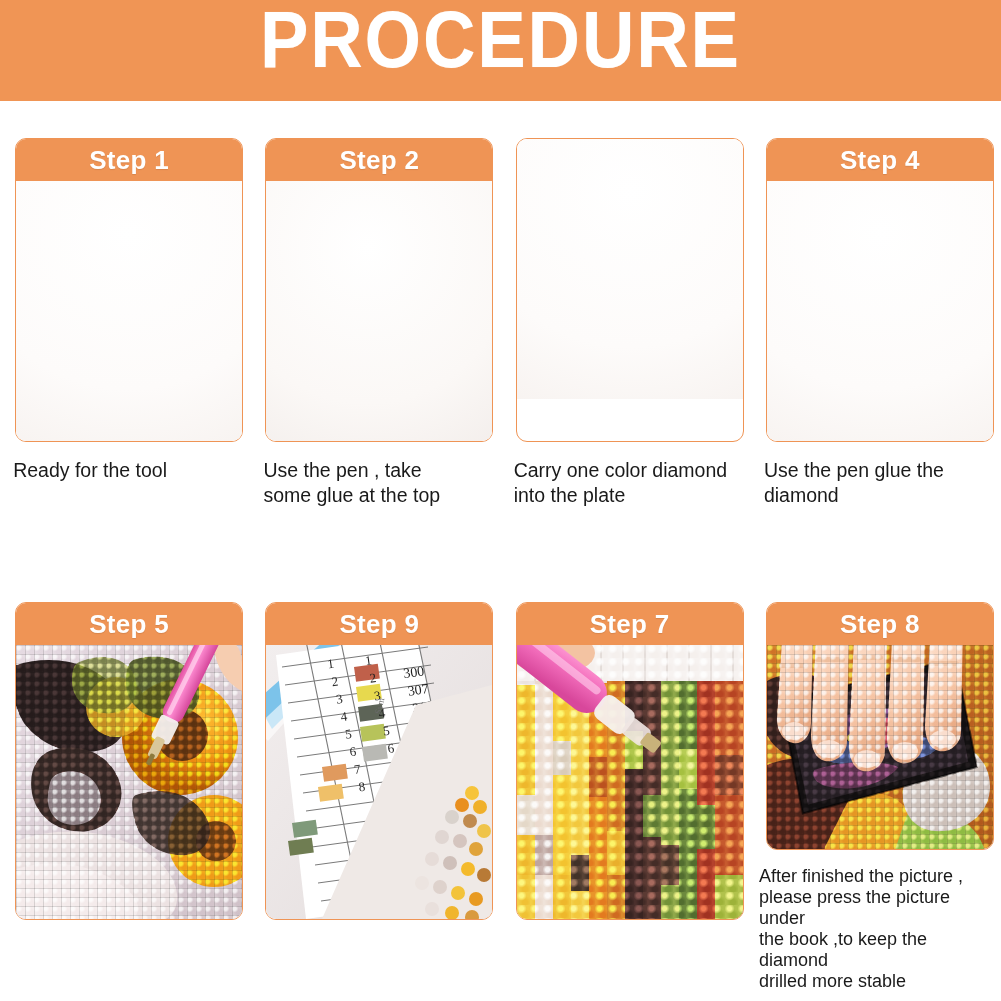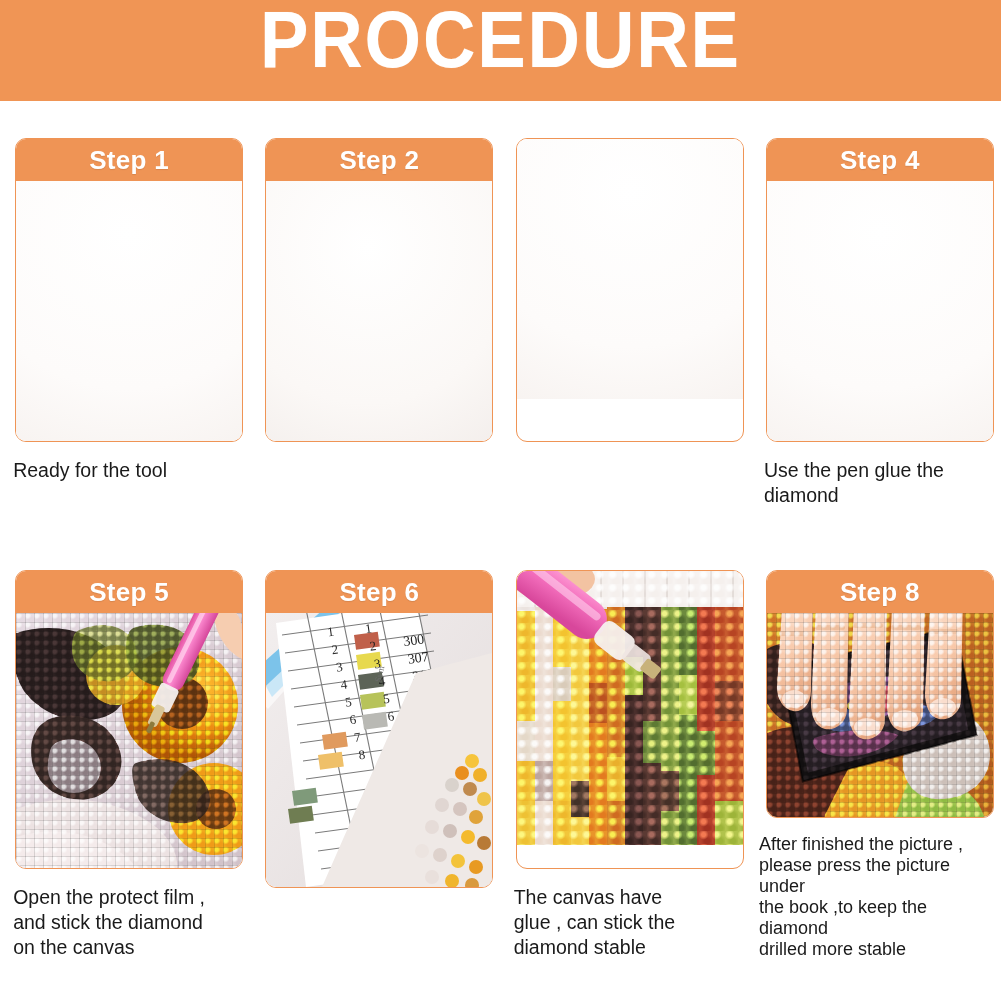--- a/index.html
+++ b/index.html
@@ -24,21 +24,21 @@
     letter-spacing:2px;
     transform:scaleX(0.92);
     line-height:1;
     white-space:nowrap;
     text-shadow:0 0 1px rgba(255,255,255,.35);
   }
 
   
   .row{position:absolute;left:0;width:1001px;display:flex;}
   .row-top{top:138px;height:400px;}
-  .row-bottom{top:570px;height:390px;}
+  .row-bottom{top:602px;height:390px;}
 
   .cell{
     width:250.25px;
     display:flex;flex-direction:column;align-items:center;
     box-sizing:border-box;
     padding-left:8px;
   }
 
   .card{
     position:relative;
@@ -252,20 +252,22 @@
                 <path d="M126 160 L162 150 L154 176 L128 180 Z" fill="#e8362f"></path>
               </g>
 
               <path d="M118 86 C136 78 156 86 160 106 C164 126 152 142 134 142 C116 142 108 124 110 108
                        C111 98 112 90 118 86 Z" fill="#fccfb1" opacity=".95"></path>
               <ellipse cx="136" cy="108" rx="16" ry="12" fill="#ffeadf" transform="rotate(-10 136 108)"></ellipse>
             </svg>
           </div>
         </div>
       </div>
+      <div class="caption">Use the pen , take
+some glue at the top</div>
     </div>
 
     <div class="cell">
       <div class="card card-top">
         <div class="card-body">
           <div class="photo">
             <div class="bg-white"></div>
             <svg width="226" height="260" viewBox="0 0 226 260">
               <defs>
                 <linearGradient id="skinB" x1="0" y1="0" x2="0.4" y2="1">
@@ -340,20 +342,22 @@
                   <rect x="121" y="96" width="5" height="5" rx="1"></rect>
                   <rect x="134" y="126" width="5" height="5" rx="1"></rect>
                   <rect x="106" y="110" width="5" height="5" rx="1"></rect>
                   <rect x="130" y="160" width="5" height="5" rx="1"></rect>
                 </g>
               </g>
             </svg>
           </div>
         </div>
       </div>
+      <div class="caption">Carry one color diamond
+into the plate</div>
     </div>
 
     <div class="cell">
       <div class="card card-top">
         <div class="card-head">Step 4</div>
         <div class="card-body">
           <div class="photo">
             <div class="bg-white"></div>
             <svg width="226" height="260" viewBox="0 0 226 260">
               <defs>
@@ -481,28 +485,25 @@
                 <rect x="150" y="-30" width="22" height="108" rx="11" fill="url(#penG5)"></rect>
                 <rect x="155" y="-26" width="5" height="98" rx="2.5" fill="#ffd2ec" opacity=".75"></rect>
                 <rect x="151" y="74" width="20" height="26" rx="4" fill="#f4f0ee" opacity=".95"></rect>
                 <rect x="156" y="96" width="10" height="22" rx="3" fill="#d9c79a"></rect>
                 <rect x="158.5" y="114" width="5" height="12" rx="2" fill="#8d7a3c"></rect>
               </g>
             </svg>
           </div>
         </div>
       </div>
-      <div class="caption">Open the protect film ,
-and stick the diamond
-on the canvas</div>
     </div>
 
     <div class="cell">
       <div class="card card-bottom">
-        <div class="card-head">Step 6</div>
+        <div class="card-head">Step 9</div>
         <div class="card-body">
           <div class="photo">
             <svg width="226" height="274" viewBox="0 0 226 274" preserveAspectRatio="none">
               <defs>
                 <linearGradient id="canvas6" x1="0" y1="0" x2="1" y2="1">
                   <stop offset="0%" stop-color="#f2eeee"></stop>
                   <stop offset="100%" stop-color="#e3dcdc"></stop>
                 </linearGradient>
               </defs>
               <rect width="226" height="274" fill="url(#canvas6)"></rect>
@@ -617,20 +618,21 @@
                 <circle cx="206" cy="272" r="7" fill="#d99a3e"></circle>
               </g>
             </svg>
           </div>
         </div>
       </div>
     </div>
 
     <div class="cell">
       <div class="card card-bottom">
+        <div class="card-head">Step 7</div>
         <div class="card-body">
           <div class="photo">
             <svg width="226" height="274" viewBox="0 0 226 274" preserveAspectRatio="none">
               <rect width="226" height="274" fill="#efe9e6"></rect>
 
               <g>
                 <rect x="0" y="40" width="18" height="234" fill="#f2c63a"></rect>
                 <rect x="18" y="34" width="18" height="240" fill="#efe2d8"></rect>
                 <rect x="36" y="44" width="18" height="230" fill="#f6cf3e"></rect>
                 <rect x="54" y="30" width="18" height="244" fill="#f5d351"></rect>
@@ -690,23 +692,20 @@
                 <rect x="-54" y="6" width="128" height="40" rx="20" fill="url(#penG7)"></rect>
                 <rect x="-48" y="14" width="112" height="8" rx="4" fill="#ffd0ec" opacity=".6"></rect>
                 <rect x="70" y="12" width="38" height="28" rx="8" fill="#f6f0ee" opacity=".95"></rect>
                 <rect x="104" y="16" width="26" height="20" rx="5" fill="#efe6e2" opacity=".9"></rect>
                 <rect x="126" y="19" width="18" height="14" rx="3" fill="#c8b27a"></rect>
               </g>
             </svg>
           </div>
         </div>
       </div>
-      <div class="caption">The canvas have
-glue , can stick the
-diamond stable</div>
     </div>
 
     <div class="cell">
       <div class="card card-bottom">
         <div class="card-head">Step 8</div>
         <div class="card-body">
           <div class="photo">
             <svg width="226" height="274" viewBox="0 0 226 274" preserveAspectRatio="none">
               <defs>
                 <linearGradient id="m8" x1="0" y1="0" x2="1" y2="1">

